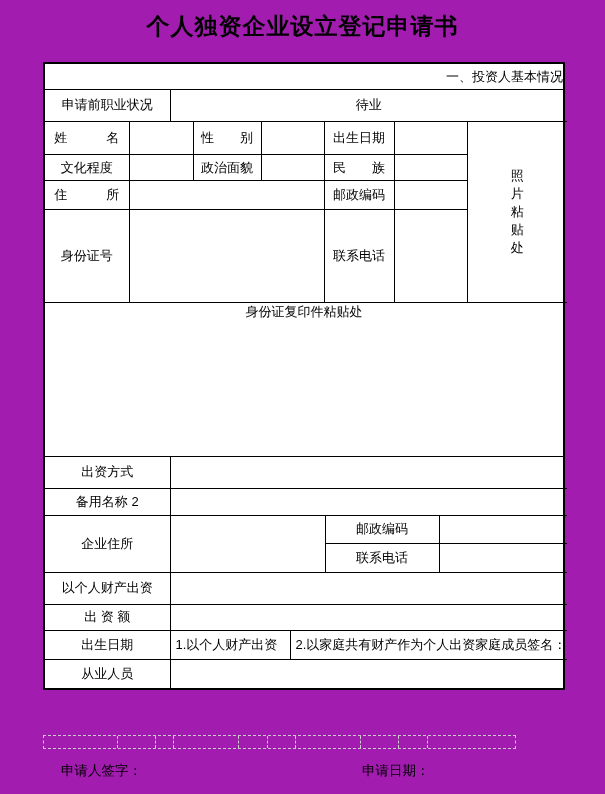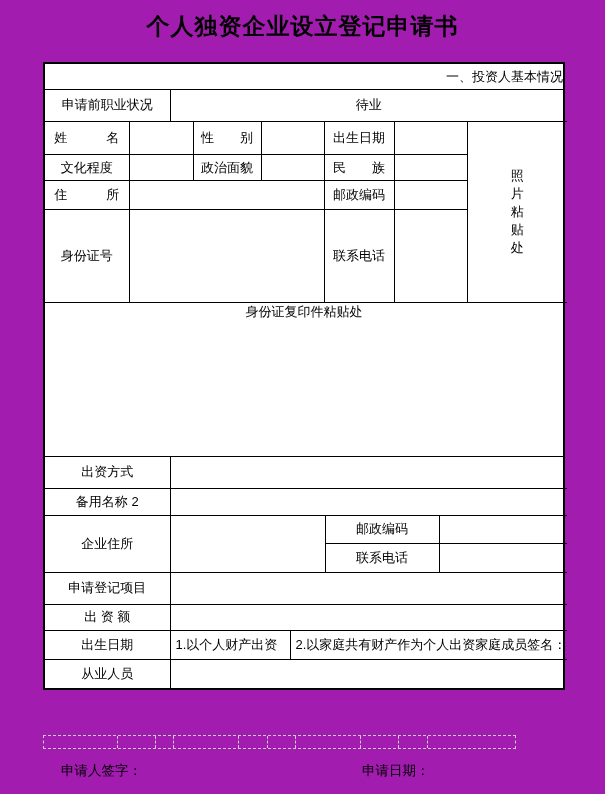--- a/index.html
+++ b/index.html
@@ -159,21 +159,21 @@
         <td class="lab" rowspan="2">企业住所</td>
         <td colspan="2" rowspan="2"></td>
         <td class="lab">邮政编码</td>
         <td></td>
       </tr>
       <tr style="height:29px">
         <td class="lab">联系电话</td>
         <td></td>
       </tr>
       <tr style="height:32px">
-        <td class="lab">申请登记项目</td>
+        <td class="lab">以个人财产出资</td>
         <td colspan="4"></td>
       </tr>
       <tr style="height:26px">
         <td class="lab">出 资 额</td>
         <td colspan="4"></td>
       </tr>
       <tr style="height:29px">
         <td class="lab">出生日期</td>
         <td class="opt">1.以个人财产出资</td>
         <td class="opt" colspan="3">2.以家庭共有财产作为个人出资家庭成员签名：</td>

